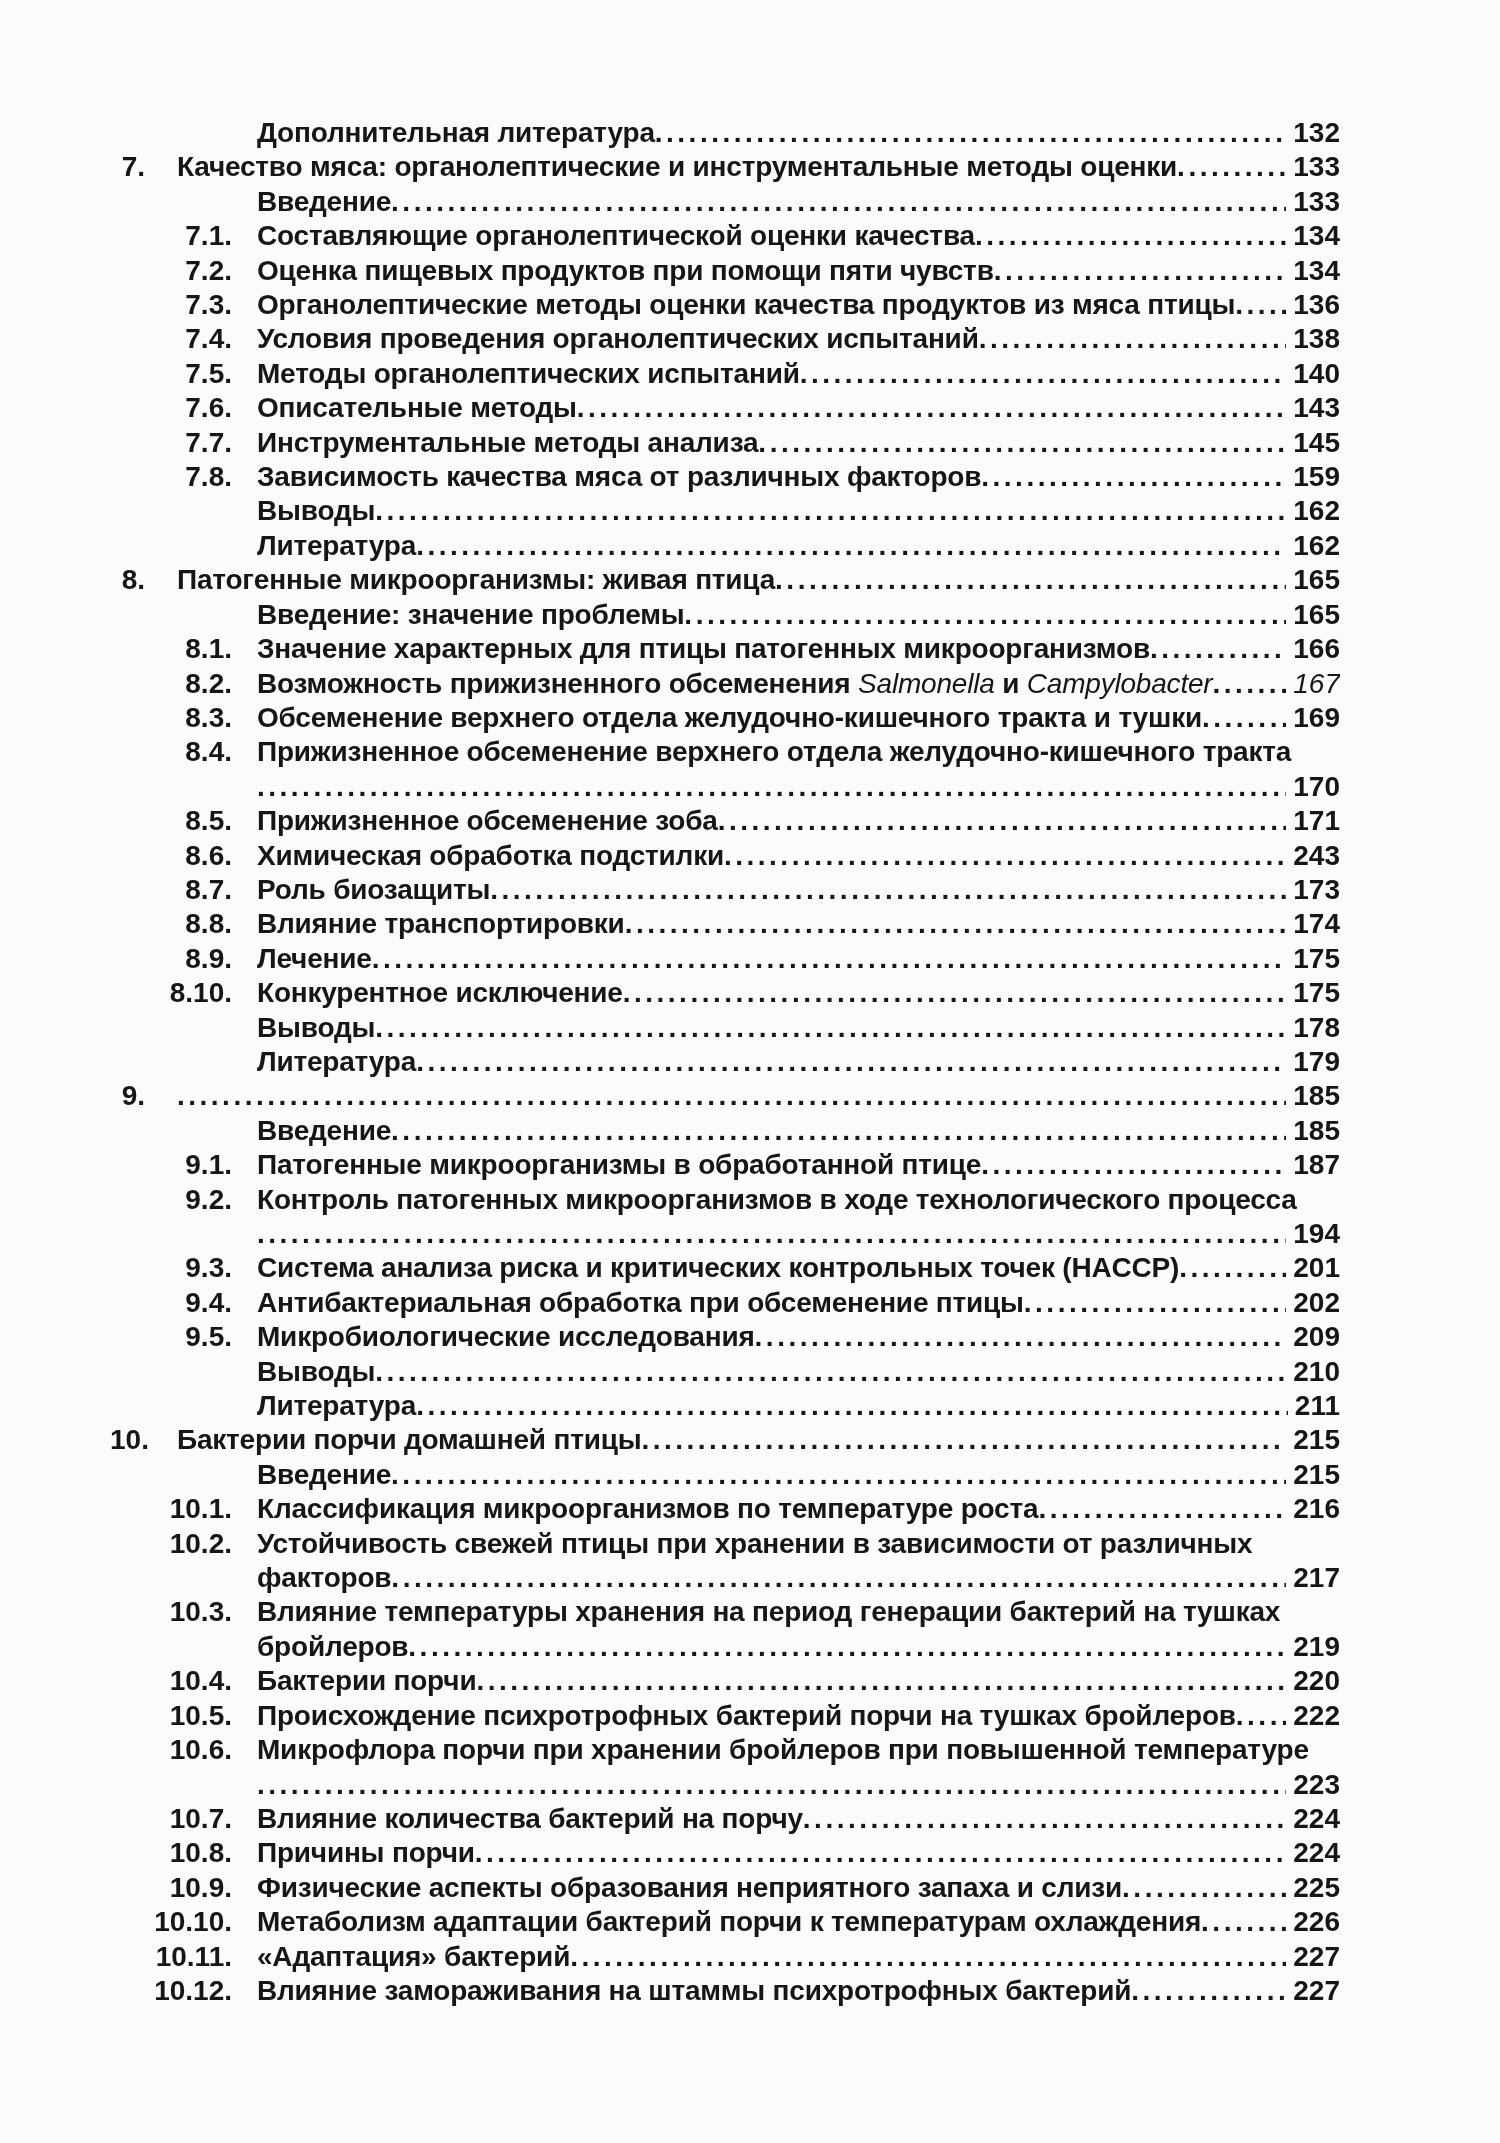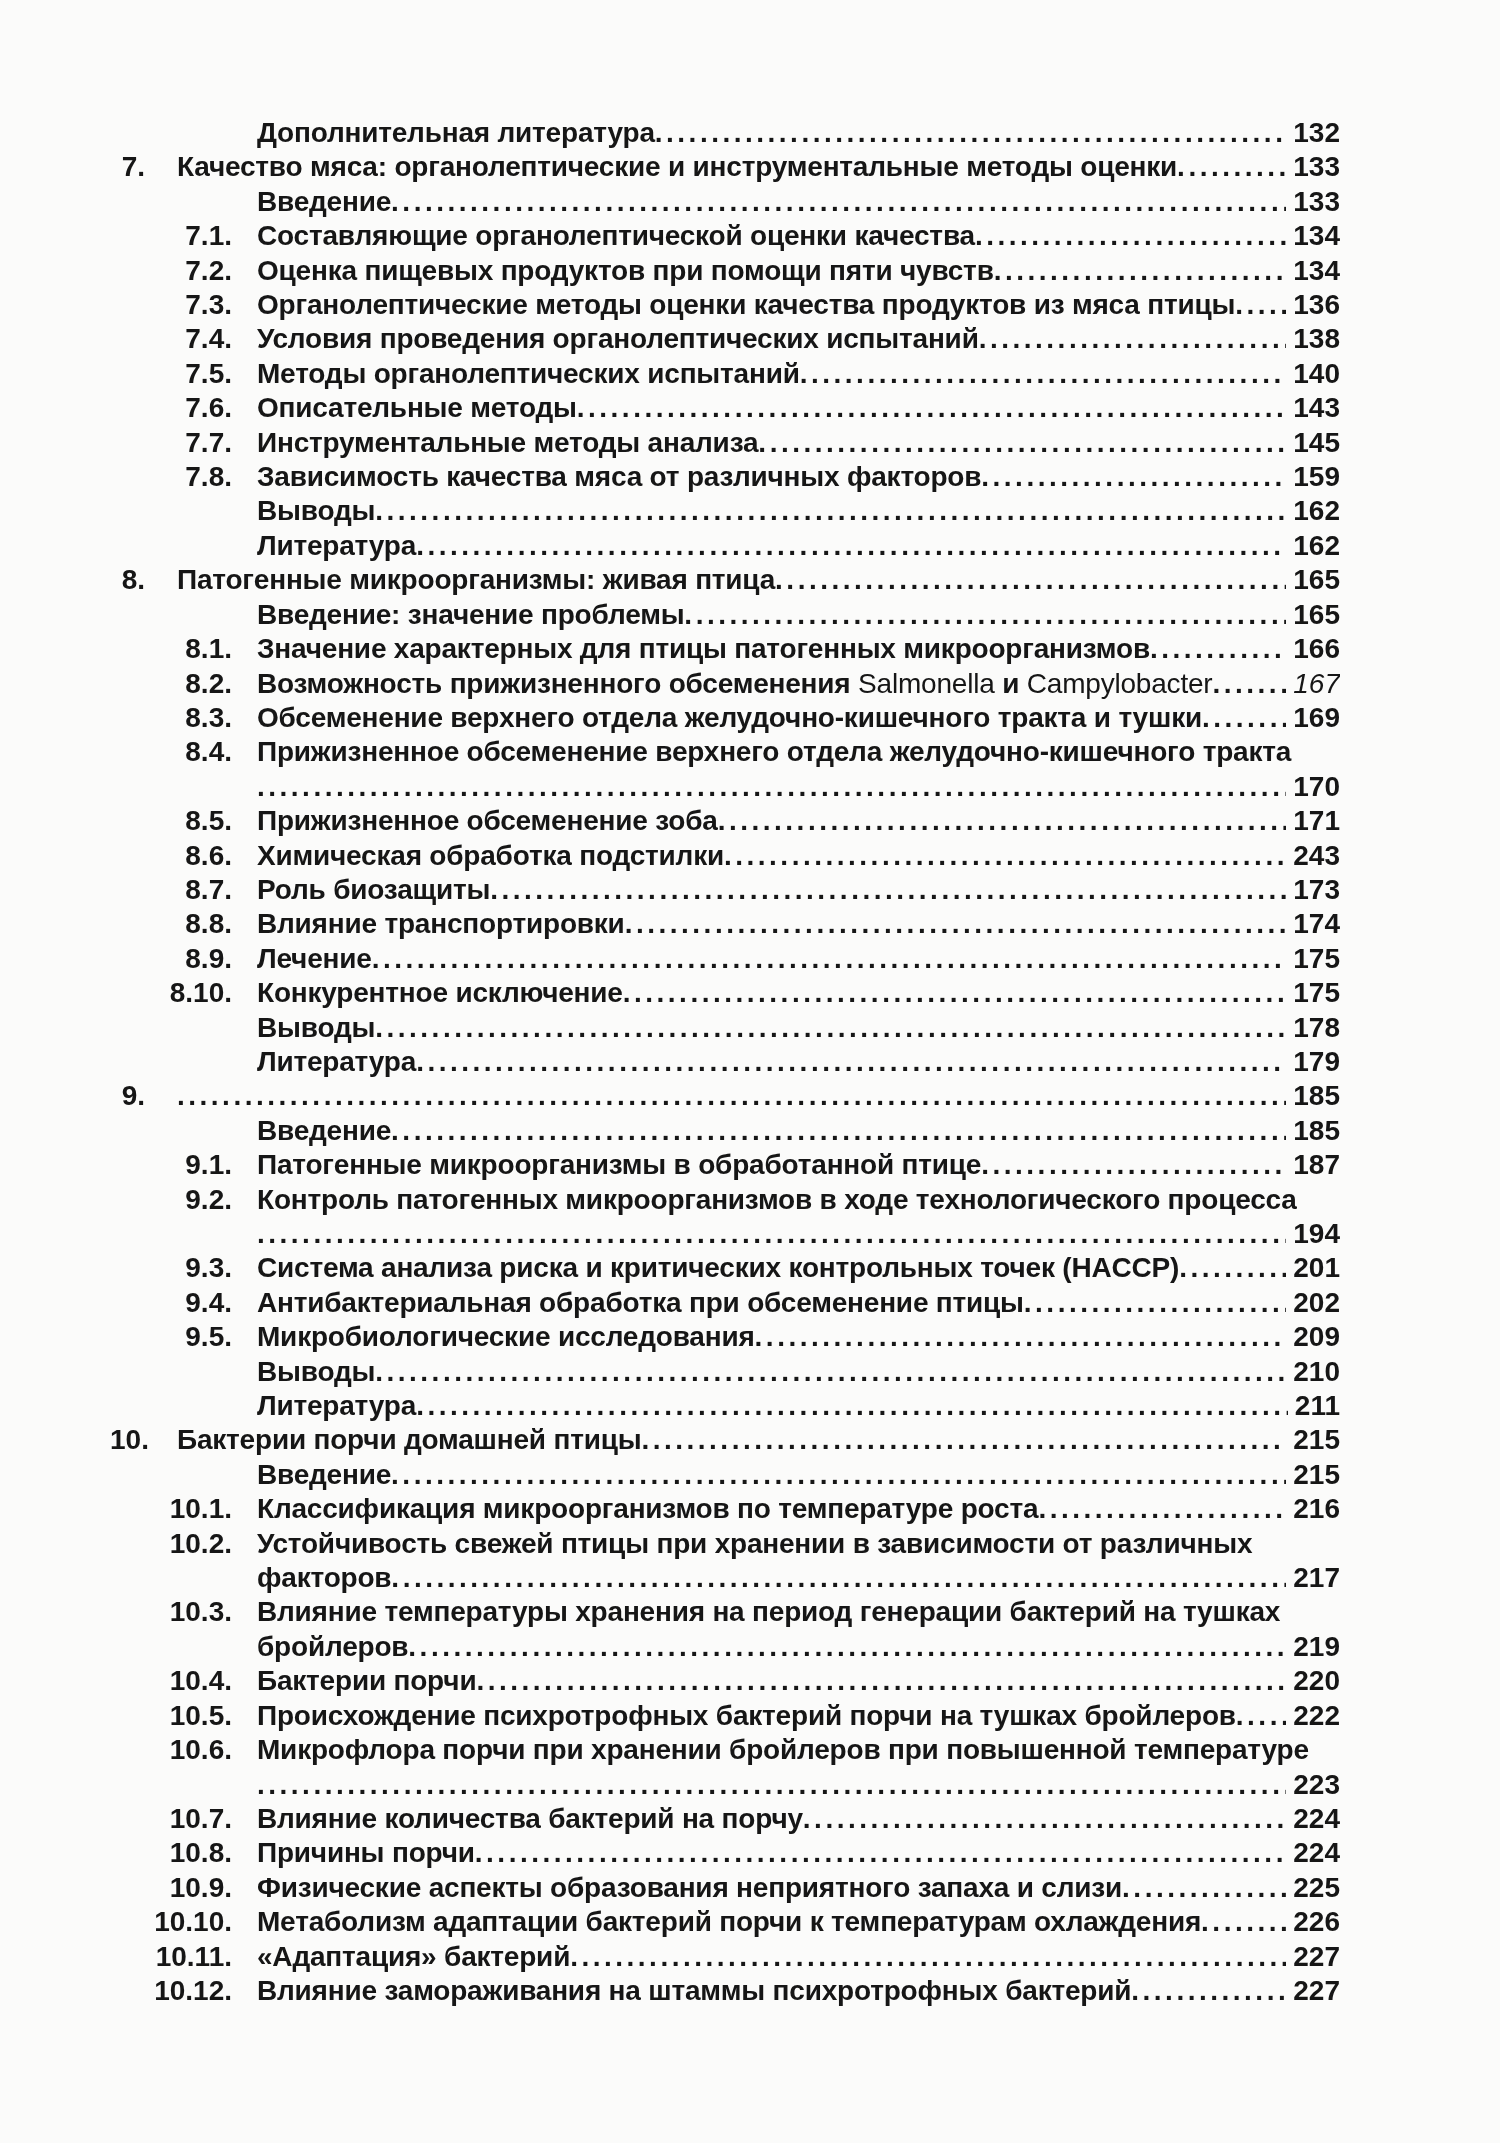--- a/index.html
+++ b/index.html
@@ -56,20 +56,21 @@
   }
   .leader::after {
     content: "................................................................................................................................................................................................";
     letter-spacing: 3.5px;
   }
   .page {
     flex: none;
     margin-left: 7px;
   }
   .it {
+    font-style: italic;
     font-weight: 400;
   }
   .page.it {
     font-style: italic;
     font-weight: 400;
   }
 </style>
 </head>
 <body>
 

